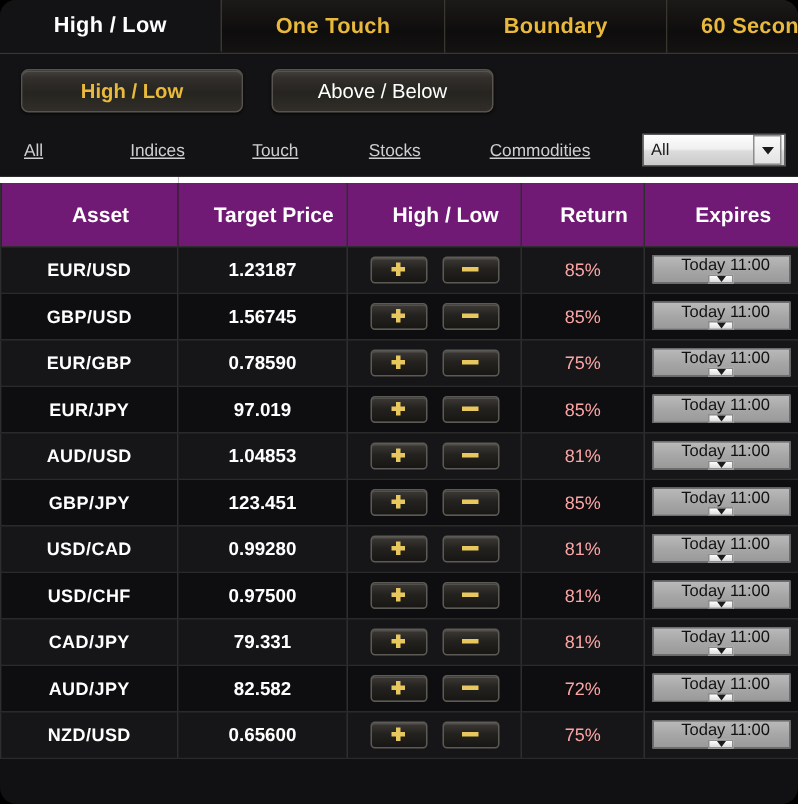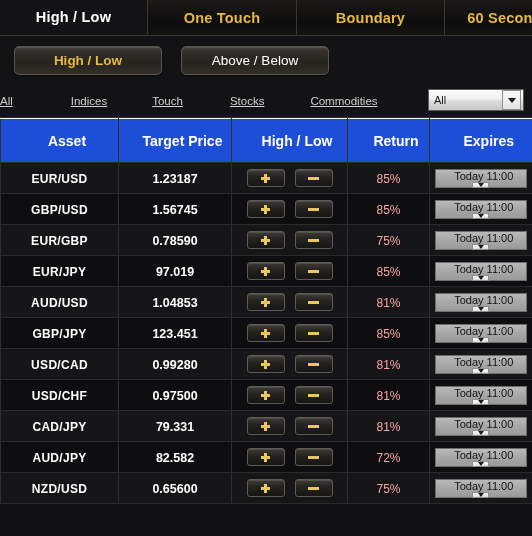--- a/index.html
+++ b/index.html
@@ -13,20 +13,21 @@
     overflow: hidden;
     font-family: "Liberation Sans", sans-serif;
     color: #fff;
   }
   #app {
     position: relative;
     width: 532px;
     height: 536px;
     background: #111012;
     overflow: hidden;
+    border-radius: 11px;
   }
 
   
   .tabstrip {
     display: flex;
     height: 35px;
     background: linear-gradient(180deg, #1a1918 0%, #0d0c0c 55%, #131211 100%);
     border-bottom: 1px solid #3a3630;
   }
   .tab {
@@ -84,20 +85,21 @@
   .pill.sel { color: #e8b93c; }
   .pill.unsel { color: #ffffff; font-weight: normal; min-width: 148px; }
   .pill + .pill { margin-left: 19px; }
 
   
   .filterrow {
     height: 33px;
     display: flex;
     align-items: center;
     background: #131214;
+    padding-left: 16px;
     position: relative;
   }
   .flink {
     font-size: 11.5px;
     color: #cfcfcf;
     text-decoration: underline;
     cursor: pointer;
     white-space: nowrap;
   }
   .fl-all   { margin-right: 47px; }
@@ -162,26 +164,26 @@
   table.assets th:first-child, table.assets td:first-child { border-left: 1px solid #2e2e2e; }
 
   .c1 { width: 118px; }
   .c2 { width: 113px; }
   .c3 { width: 116px; }
   .c4 { width: 82px; }
   .c5 { width: 103px; }
 
   table.assets thead th {
     height: 44px;
-    background: #1d4ed8;
+    background: #701a75;
     color: #ffffff;
     font-size: 14px;
     font-weight: bold;
     border-bottom: 1px solid #2e2e2e;
-    border-top: 1px solid #ffffff;
+    border-top: 4px solid #ffffff;
     padding-left: 16px;
   }
 
   table.assets tbody tr { height: 31px; padding-left: 33px; }
   table.assets tbody tr.odd  td { background: #161618; }
   table.assets tbody tr.even td { background: #0e0e10; }
 
   .asset-name {
     font-size: 12px;
     font-weight: bold;

